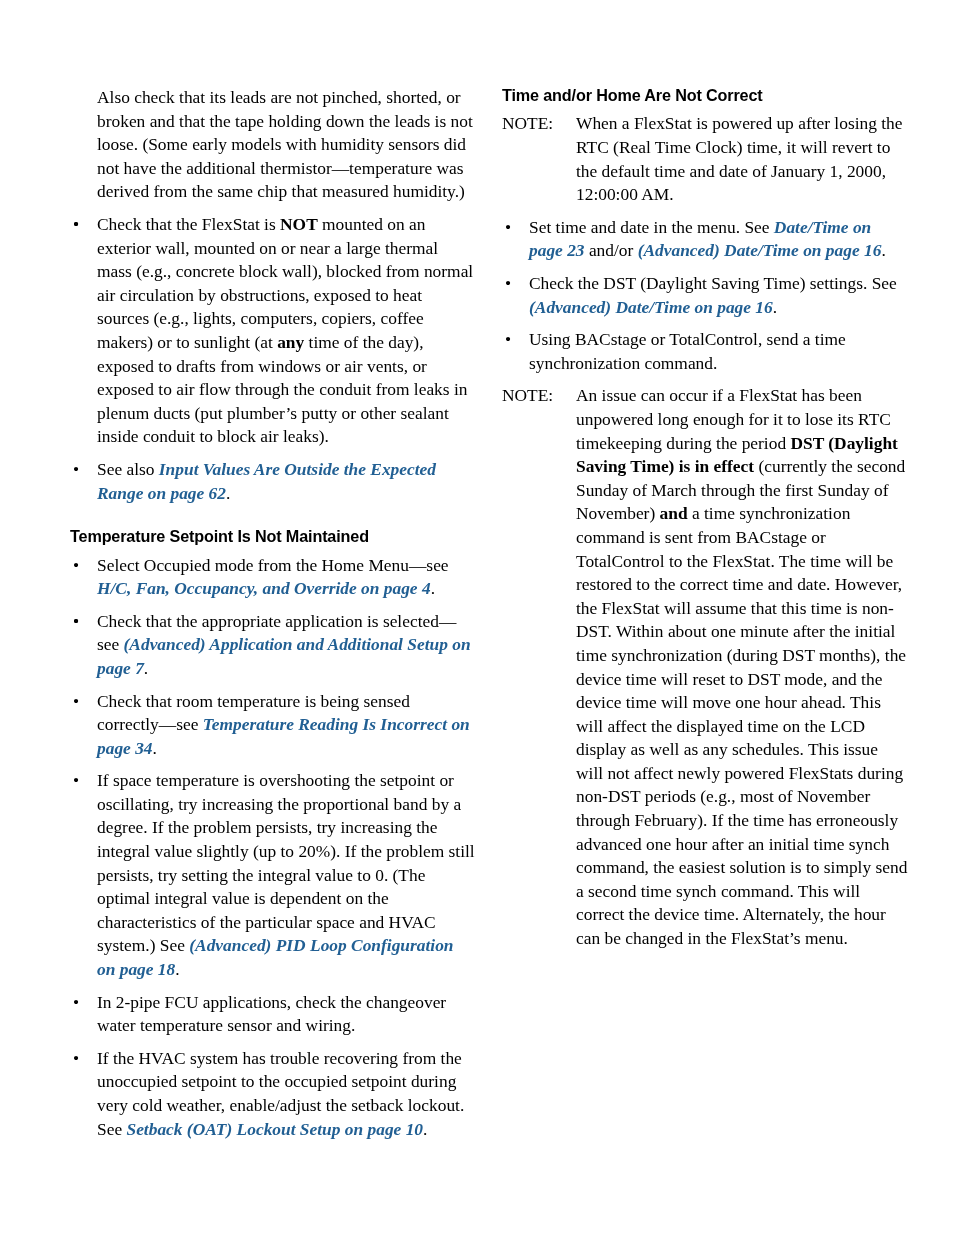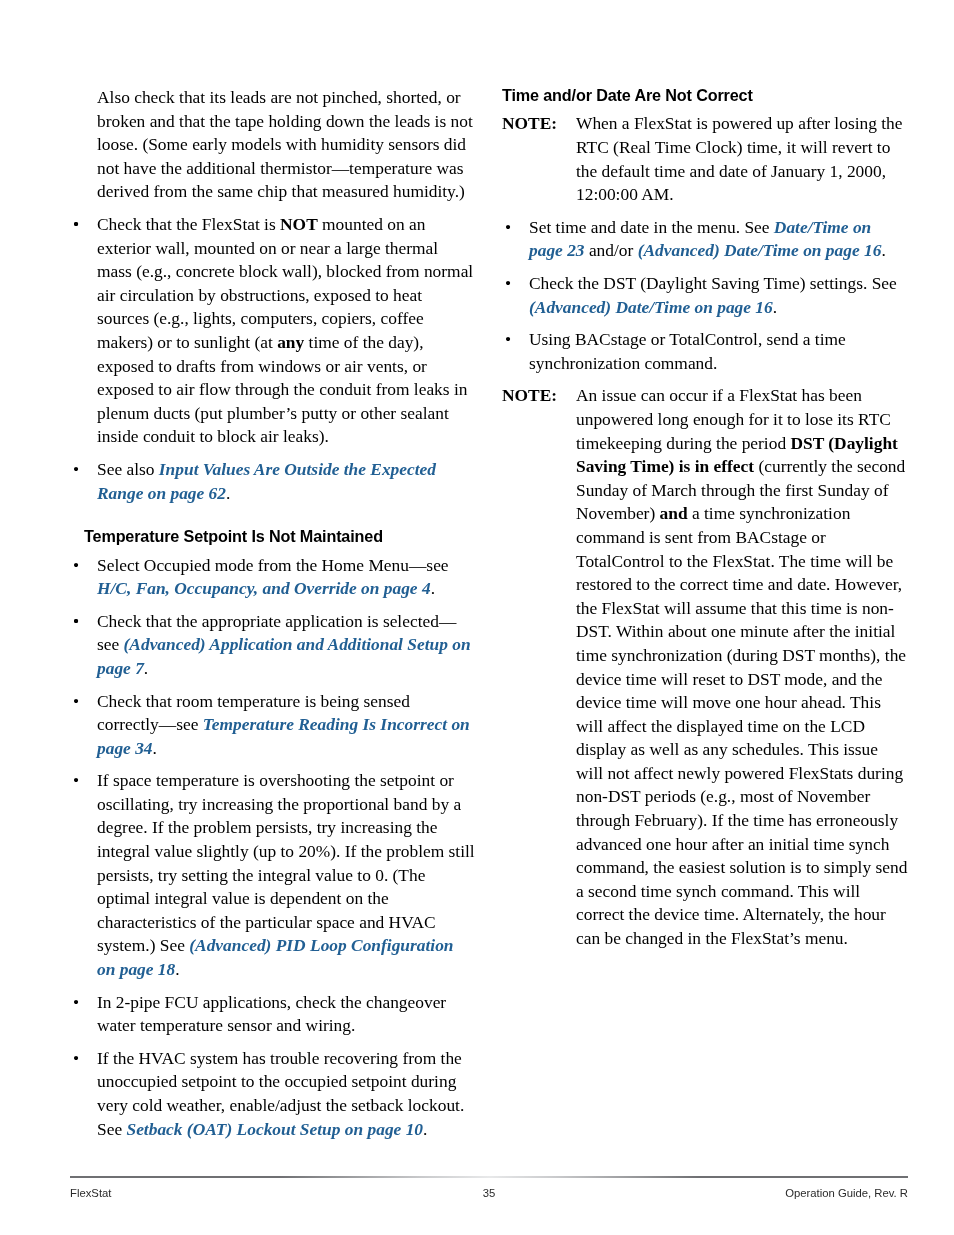--- a/index.html
+++ b/index.html
@@ -40,21 +40,20 @@
     font-size: 16.2px;
     font-weight: bold;
     line-height: 1.2;
     margin: 0 0 7px 0;
     padding: 0;
     letter-spacing: -0.15px;
     color: #000;
   }
   h2.section-heading.spaced-top {
     margin-top: 22px;
-    margin-left: 14px;
   }
 
   
   .bullet {
     position: relative;
     font-size: 17.4px;
     line-height: 23.6px;
     margin: 0 0 9px 0;
     padding-left: 27px;
   }
@@ -81,21 +80,20 @@
     margin: 0 0 9px 0;
     padding-left: 74px;
   }
   .note > .note-label {
     position: absolute;
     left: 0;
     top: 0;
     font-size: 17.4px;
     line-height: 23.6px;
     white-space: nowrap;
-    font-weight: bold;
   }
 
   .xref {
     color: #215f93;
     font-style: italic;
     font-weight: bold;
   }
   b, .bold { font-weight: bold; }
 
   
@@ -169,21 +167,21 @@
           <div class="bullet"><span class="dot">•</span><span><span>Check that room temperature is being sensed correctly—see </span><span class="xref">Temperature Reading Is Incorrect on page 34</span><span>.</span></span></div>
           <div class="bullet"><span class="dot">•</span><span><span>If space temperature is overshooting the setpoint or oscillating, try increasing the proportional band by a degree. If the problem persists, try increasing the integral value slightly (up to 20%). If the problem still persists, try setting the integral value to 0. (The optimal integral value is dependent on the characteristics of the particular space and HVAC system.) See </span><span class="xref">(Advanced) PID Loop Configuration on page 18</span><span>.</span></span></div>
           <div class="bullet"><span class="dot">•</span><span><span>In 2-pipe FCU applications, check the changeover water temperature sensor and wiring.</span></span></div>
           <div class="bullet"><span class="dot">•</span><span><span>If the HVAC system has trouble recovering from the unoccupied setpoint to the occupied setpoint during very cold weather, enable/adjust the setback lockout. See </span><span class="xref">Setback (OAT) Lockout Setup on page 10</span><span>.</span></span></div>
         </div>
 
     </div>
 
     <div class="col col-right">
 
-      <h2 class="section-heading">Time and/or Date Are Not Correct</h2>
+      <h2 class="section-heading">Time and/or Home Are Not Correct</h2>
 
       <div class="note">
         <span class="note-label">NOTE:</span>
         <span>When a FlexStat is powered up after losing the RTC (Real Time Clock) time, it will revert to the default time and date of January 1, 2000, 12:00:00 AM.</span>
       </div>
 
       <div>
           <div class="bullet"><span class="dot">•</span><span><span>Set time and date in the menu. See </span><span class="xref">Date/Time on page 23</span><span> and/or </span><span class="xref">(Advanced) Date/Time on page 16</span><span>.</span></span></div>
           <div class="bullet"><span class="dot">•</span><span><span>Check the DST (Daylight Saving Time) settings. See </span><span class="xref">(Advanced) Date/Time on page 16</span><span>.</span></span></div>
           <div class="bullet"><span class="dot">•</span><span><span>Using BACstage or TotalControl, send a time synchronization command.</span></span></div>
@@ -191,22 +189,14 @@
 
       <div class="note">
         <span class="note-label">NOTE:</span>
         <span><span>An issue can occur if a FlexStat has been unpowered long enough for it to lose its RTC timekeeping during the period </span><b>DST (Daylight Saving Time) is in effect</b><span> (currently the second Sunday of March through the first Sunday of November) </span><b>and</b><span> a time synchronization command is sent from BACstage or TotalControl to the FlexStat. The time will be restored to the correct time and date. However, the FlexStat will assume that this time is non-DST. Within about one minute after the initial time synchronization (during DST months), the device time will reset to DST mode, and the device time will move one hour ahead. This will affect the displayed time on the LCD display as well as any schedules. This issue will not affect newly powered FlexStats during non-DST periods (e.g., most of November through February). If the time has erroneously advanced one hour after an initial time synch command, the easiest solution is to simply send a second time synch command. This will correct the device time. Alternately, the hour can be changed in the FlexStat’s menu.</span></span>
       </div>
 
     </div>
 
   </div>
 
-  <div class="footer">
-    <div class="footer-rule"></div>
-    <div class="footer-row">
-      <span class="footer-left">FlexStat</span>
-      <span class="footer-center">35</span>
-      <span class="footer-right">Operation Guide, Rev. R</span>
-    </div>
-  </div>
 
 </div>
 
 </body></html>

